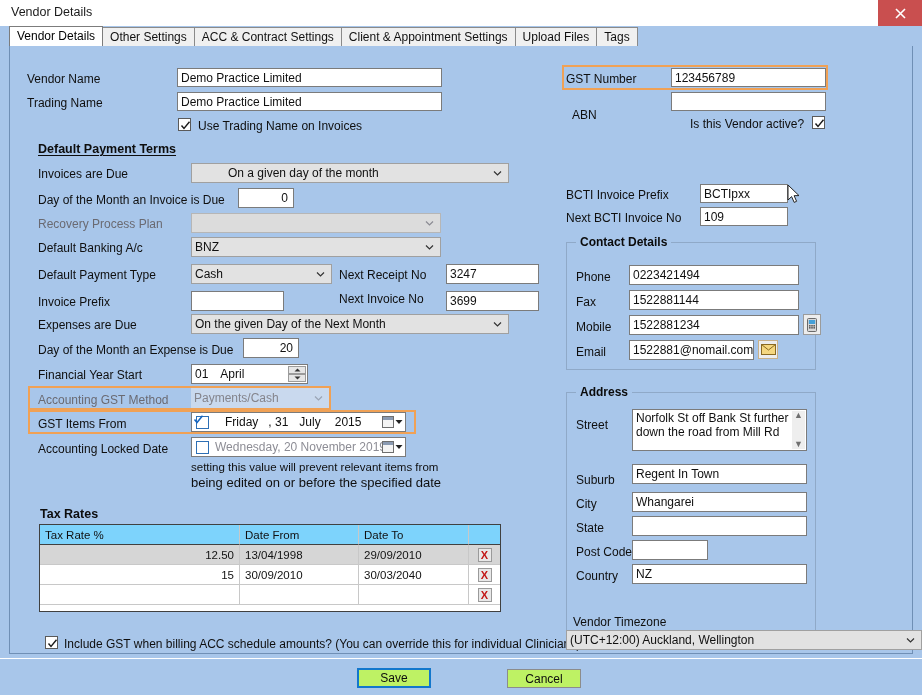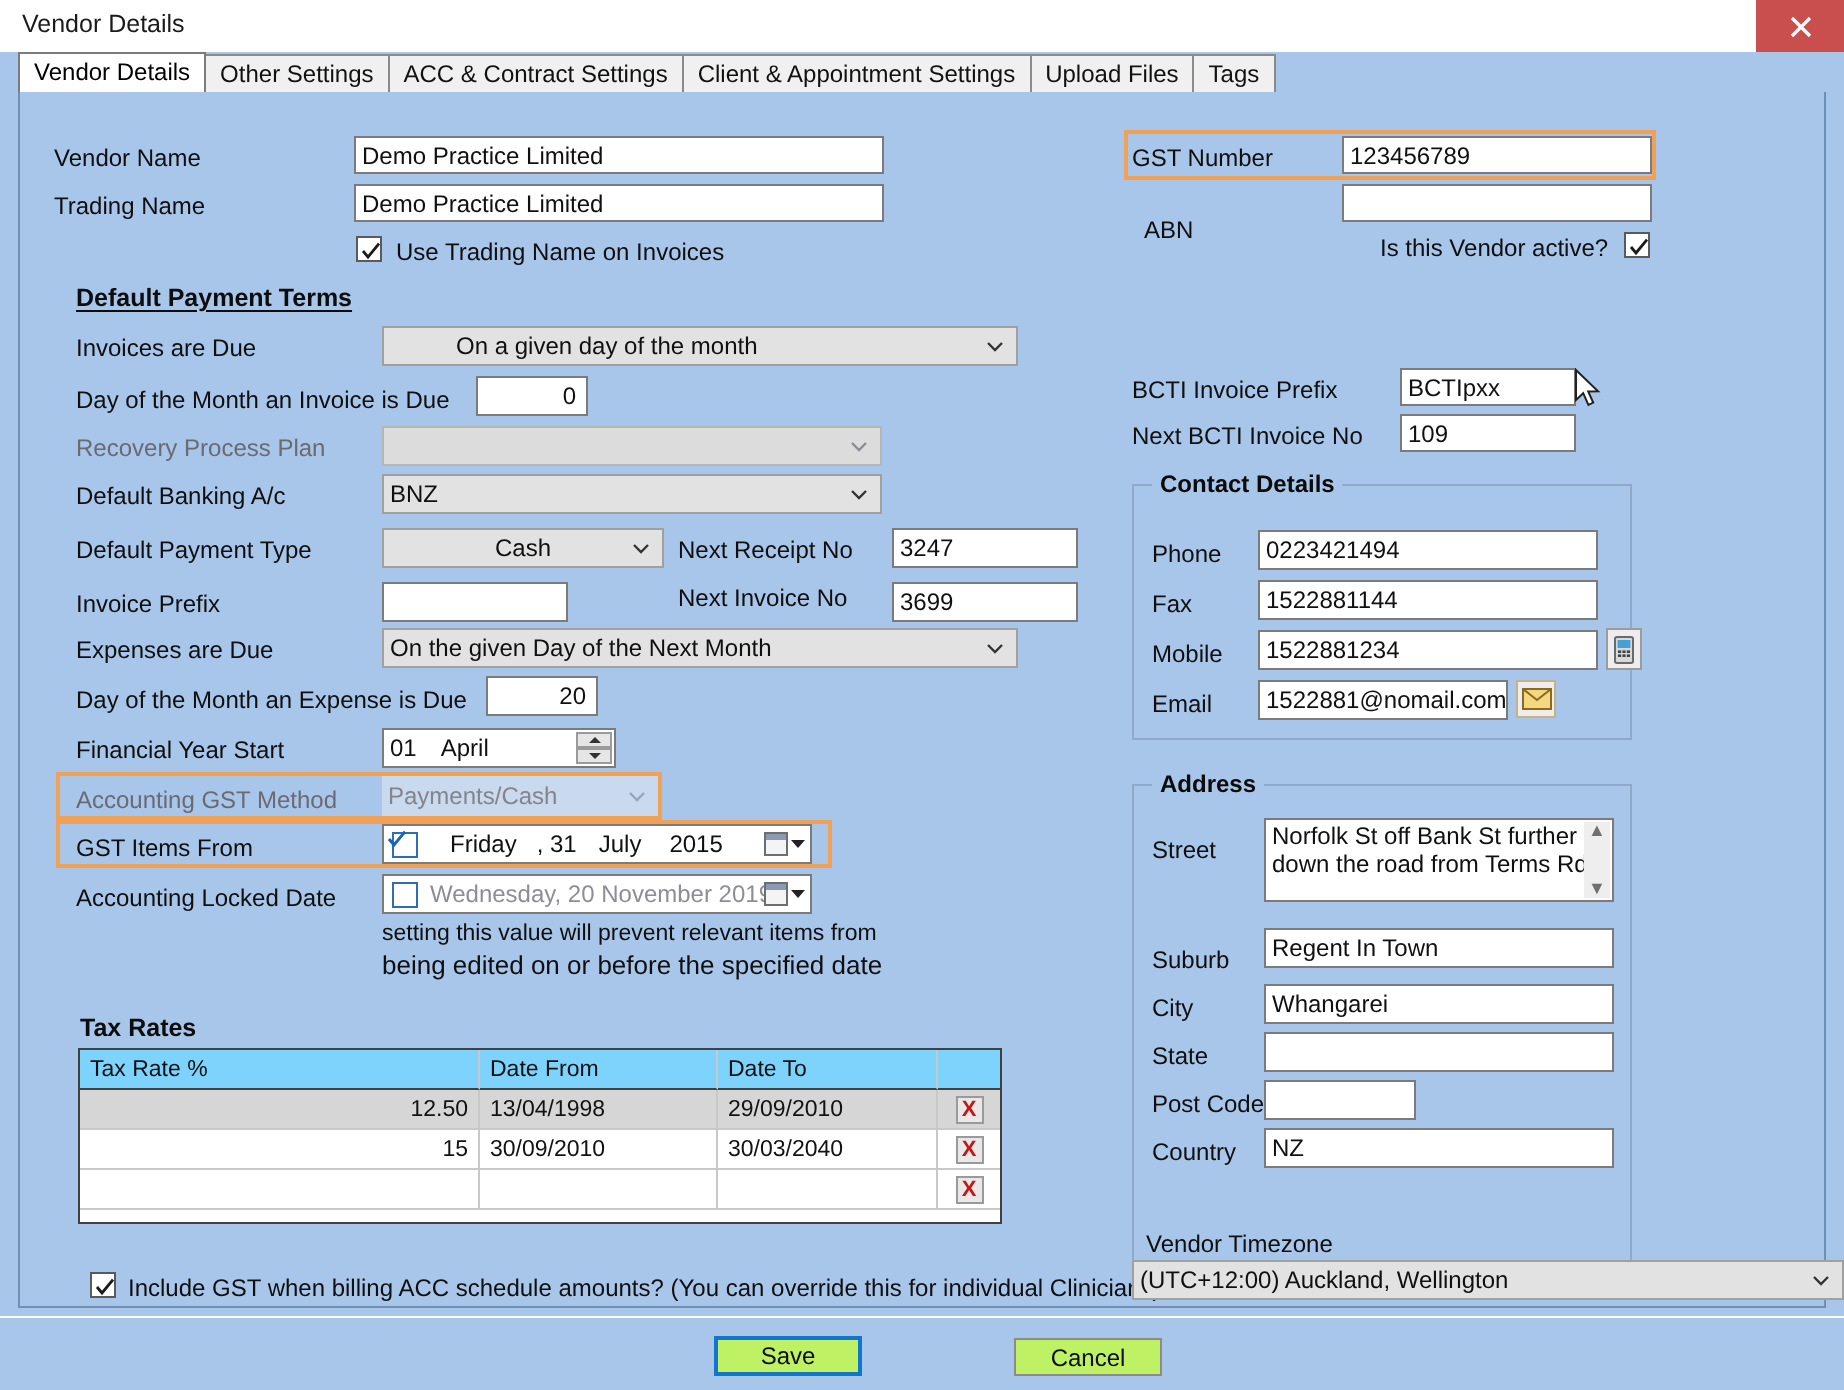--- a/index.html
+++ b/index.html
@@ -173,21 +173,21 @@
       <div class="sel" style="left:181px;top:191px;width:250px;height:20px;">
         <span>BNZ</span>
         <span class="arr">
             <svg class="chev" viewBox="0 0 9 9">
               <path d="M1 3 L4.5 6.5 L8 3" stroke="#333" stroke-width="1.2" fill="none"></path>
             </svg>
           </span>
       </div>
 
       <div class="lbl" style="left:28px;top:222px;">Default Payment Type</div>
-      <div class="sel" style="left:181px;top:218px;width:141px;height:20px;justify-content:center;">
+      <div class="sel" style="left:181px;top:218px;width:141px;height:20px;">
         <span>Cash</span>
         <span class="arr">
             <svg class="chev" viewBox="0 0 9 9">
               <path d="M1 3 L4.5 6.5 L8 3" stroke="#333" stroke-width="1.2" fill="none"></path>
             </svg>
           </span>
       </div>
       <div class="lbl" style="left:329px;top:222px;">Next Receipt No</div>
       <div class="txt" style="left:436px;top:218px;width:93px;height:20px;">3247</div>
 
@@ -366,21 +366,21 @@
           <path d="M0.5 0.5 L7.5 6 L14.5 0.5" stroke="#8a6a22" fill="none"></path>
         </svg>
       </div>
 
       <div class="groupbox" style="left:556px;top:346px;width:250px;height:253px;">
         <div class="gtitle">Address</div>
       </div>
       <div class="lbl" style="left:566px;top:372px;">Street</div>
       <div class="tarea" style="left:622px;top:363px;width:175px;height:42px;">
         <div>Norfolk St off Bank St further</div>
-        <div>down the road from Terms Rd</div>
+        <div>down the road from Mill Rd</div>
         <div class="vsb">
           <span>▲</span>
           <span>▼</span>
         </div>
       </div>
 
       <div class="lbl" style="left:566px;top:427px;">Suburb</div>
       <div class="txt" style="left:622px;top:418px;width:175px;height:20px;">Regent In Town</div>
 
       <div class="lbl" style="left:566px;top:451px;">City</div>

